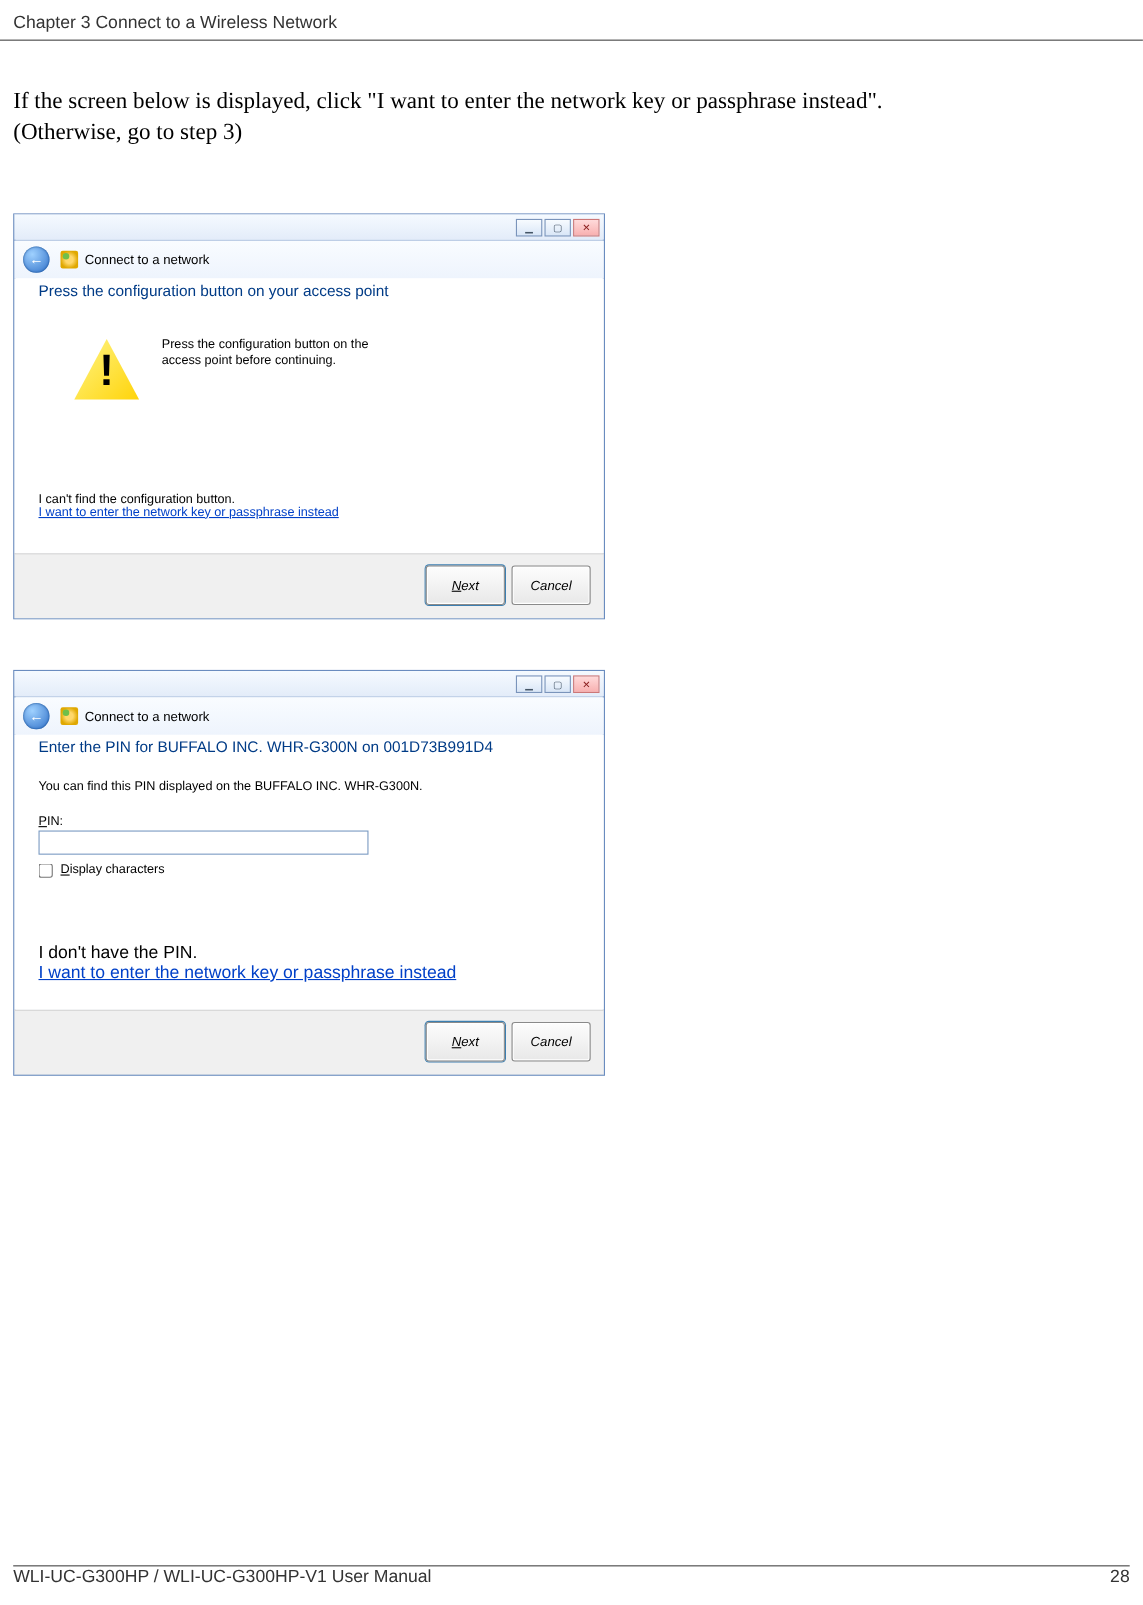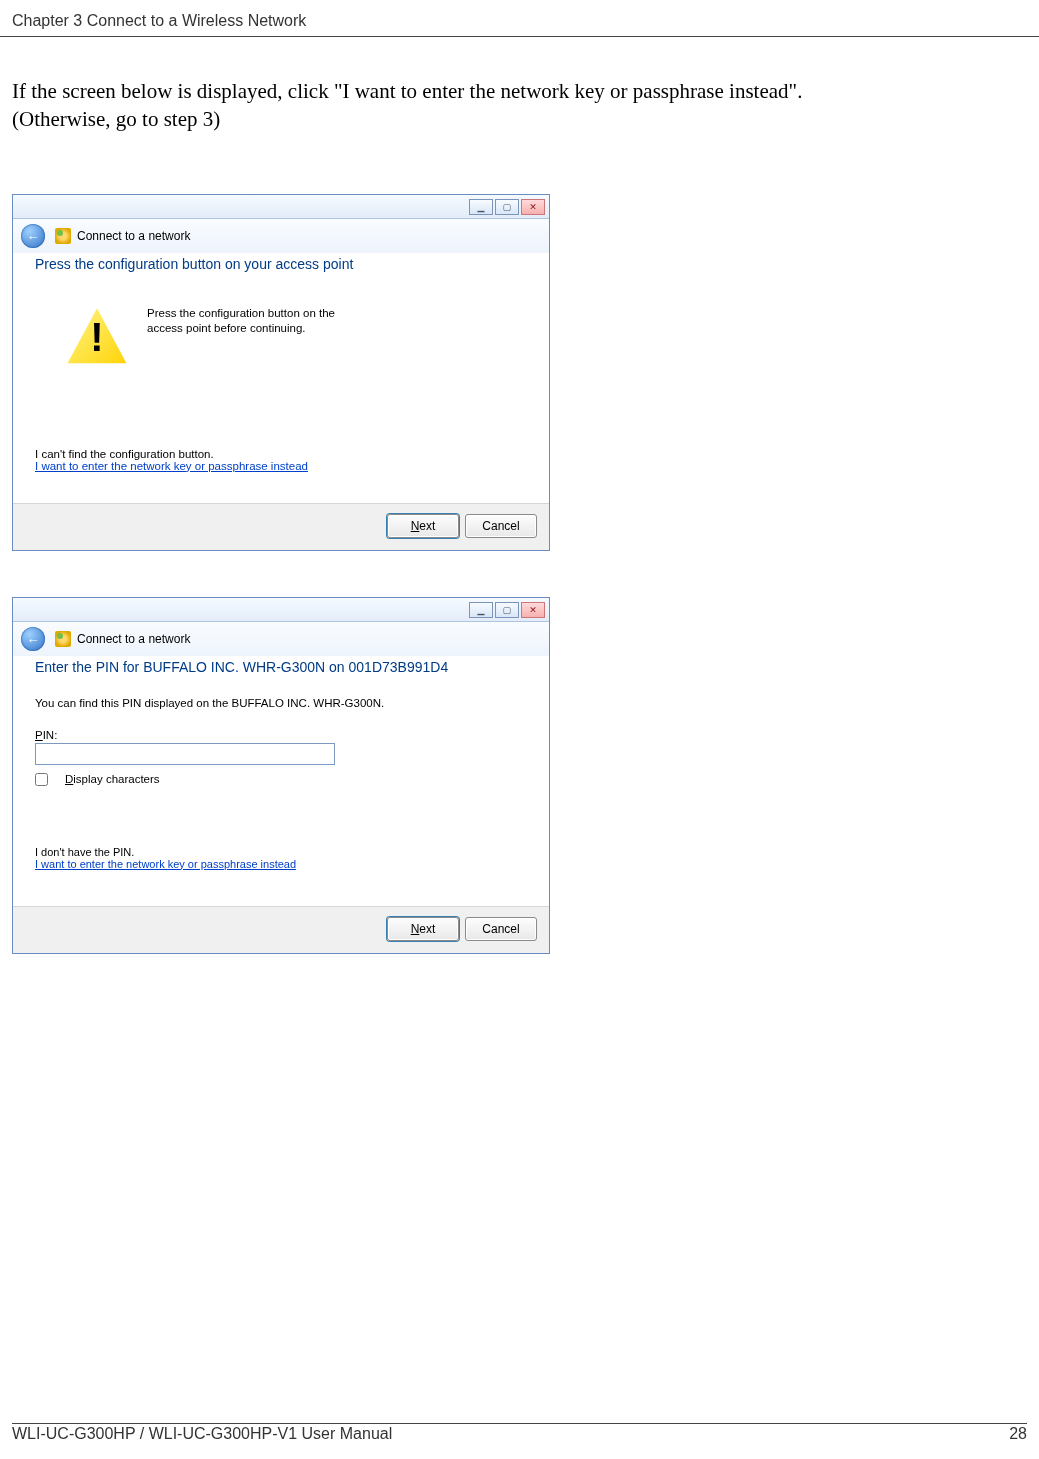--- a/index.html
+++ b/index.html
@@ -101,41 +101,42 @@
       font-size: 11.5px;
       color:#000;
       line-height:1.35;
     }
     .link-block {
       margin-top: 78px;
       font-size: 11.5px;
     }
     .link-block-2 {
       margin-top: 60px;
-      font-size: 11px;
+      font-size: 16px;
     }
     .plain-line { color:#000;margin-top:26px; }
     .blue-link {
       color:#0040c8; text-decoration: underline; cursor:pointer;
     }
     .btn-row {
       background:#f0f0f0;
       border-top:1px solid #d6d6d6;
       padding: 10px 12px 12px 0;
       display:flex; justify-content:flex-end;
       gap:6px;
     }
     .win-btn {
-      min-width:72px; height:24px;
+      min-width:72px; height:36px;
       background:linear-gradient(to bottom,#fdfdfd,#e8e8e8);
       border:1px solid #8a8a8a;
       border-radius:3px;
       font-size:12px;
       padding: 0 10px;
       box-shadow: inset 0 0 0 1px #fff;
+      font-style: italic;
     }
     .win-btn.primary {
       box-shadow: 0 0 0 1px #3c7fb1, inset 0 0 0 1px #fff;
     }
     .info-line {
       font-size:11.5px; color:#000;
       margin-top: 4px;
     }
     .pin-label {
       font-size:11.5px; color:#000;
@@ -144,21 +145,21 @@
     }
     .pin-input {
       width: 300px; height:22px;
       border:1px solid #7a9ac2;
       margin-top:2px;
       padding: 2px 4px;
       font-size:12px;
     }
     .chk-row {
       margin-top:8px;
-      display:flex;align-items:center;gap:17px;
+      display:flex;align-items:center;gap:7px;
       font-size:11.5px;
     }
     .chk-row input { width:13px;height:13px; }
     .underlined-letter { text-decoration: underline; }
     .page-footer {
       position:absolute;
       bottom: 16px;
       left:12px; right:12px;
       border-top:1px solid #444;
       padding-top:1px;

